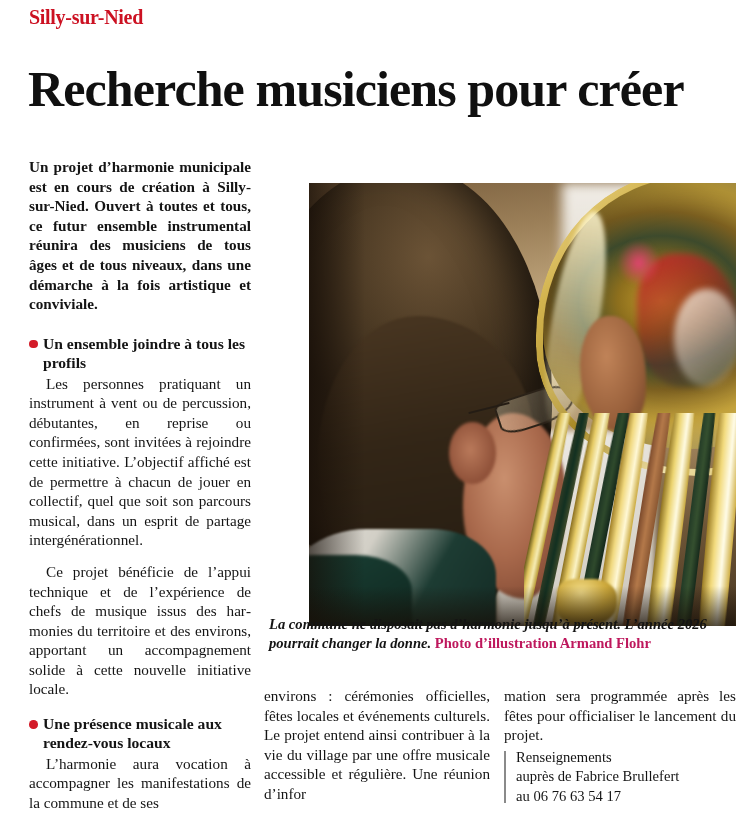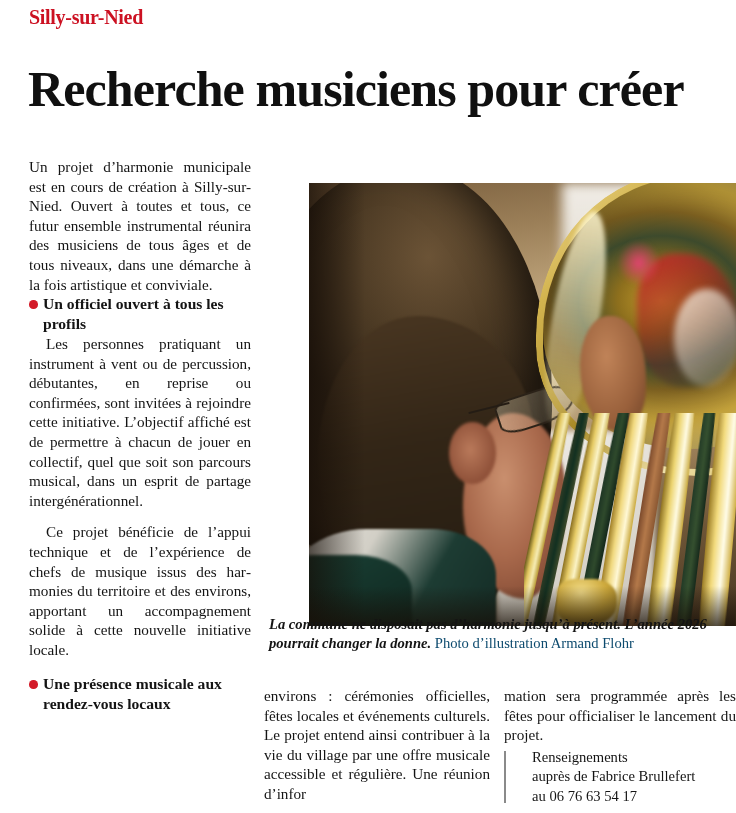--- a/index.html
+++ b/index.html
@@ -316,22 +316,22 @@
     position: absolute;
     left: 254px;
     top: 615px;
     width: 470px;
     font-size: 14.6px;
     line-height: 19.2px;
     color: #141414;
   }
   .caption b { font-weight: bold; font-style: italic; }
   .caption .credit {
-    font-weight: normal;
-    color: #0c4a6e;
+    font-weight: bold;
+    color: #be185d;
   }
 
   
   .col {
     position: absolute;
     font-size: 15.2px;
     line-height: 19.6px;
     text-align: justify;
     text-justify: inter-word;
     hyphens: manual;
@@ -347,24 +347,24 @@
     top: 686px;
     width: 226px;
   }
   .col3 {
     left: 489px;
     top: 686px;
     width: 232px;
   }
 
   .lede {
-    font-weight: normal;
+    font-weight: bold;
     font-size: 15.2px;
     line-height: 19.6px;
-    margin: 0 0 0 0;
+    margin: 0 0 20px 0;
     text-align: justify;
   }
 
   .subhead {
     font-weight: bold;
     font-size: 15.6px;
     line-height: 19.4px;
     margin: 0 0 1px 0;
     text-align: left;
     position: relative;
@@ -386,21 +386,21 @@
     text-indent: 17px;
     text-align: justify;
   }
   p.body.cont { text-indent: 0; }
   p.body + p.body { margin-top: 12px; }
 
   
   .contact {
     position: relative;
     margin-top: 3px;
-    padding-left: 28px;
+    padding-left: 12px;
     text-align: left;
     font-size: 14.6px;
     line-height: 19.4px;
   }
   .contact .rule {
     position: absolute;
     left: 0;
     top: 3px;
     bottom: 3px;
     width: 2px;
@@ -464,28 +464,29 @@
   </figure>
 
   <div class="caption">
     <b>La commune ne disposait pas d’harmonie jusqu’à présent. L’année 2026 pourrait changer la donne.</b><span class="credit"> Photo d’illustration Armand Flohr</span>
   </div>
 
   <div class="col col1">
     <p class="lede">Un projet d’harmonie munici­pale est en cours de création à Silly-sur-Nied. Ouvert à toutes et tous, ce futur ensemble ins­trumental réunira des musi­ciens de tous âges et de tous ni­veaux, dans une démarche à la fois artistique et conviviale.</p>
 
     <h2 class="subhead">
-      <span class="dot"></span><span>Un officiel ouvert à tous les profils</span>
+      <span class="dot"></span><span>Un ensemble joindre à tous les profils</span>
     </h2>
     <p class="body">Les personnes pratiquant un instrument à vent ou de percus­sion, débutantes, en reprise ou confirmées, sont invitées à re­joindre cette initiative. L’objec­tif affiché est de permettre à chacun de jouer en collectif, quel que soit son parcours mu­sical, dans un esprit de partage intergénérationnel.</p>
     <p class="body">Ce projet bénéficie de l’appui technique et de l’expérience de chefs de musique issus des har­monies du territoire et des envi­rons, apportant un accompa­gnement solide à cette nouvelle initiative locale.</p>
 
     <h2 class="subhead second">
       <span class="dot"></span><span>Une présence musicale aux rendez-vous locaux</span>
     </h2>
+    <p class="body">L’harmonie aura vocation à accompagner les manifesta­tions de la commune et de ses</p>
   </div>
 
   <div class="col col2">
     <p class="body cont">environs : cérémonies officiel­les, fêtes locales et événements culturels. Le projet entend ainsi contribuer à la vie du village par une offre musicale accessible et régulière. Une réunion d’infor­</p>
   </div>
 
   <div class="col col3">
     <p class="body cont">mation sera programmée après les fêtes pour officialiser le lan­cement du projet.</p>
     <div class="contact">
       <span class="rule"></span>

